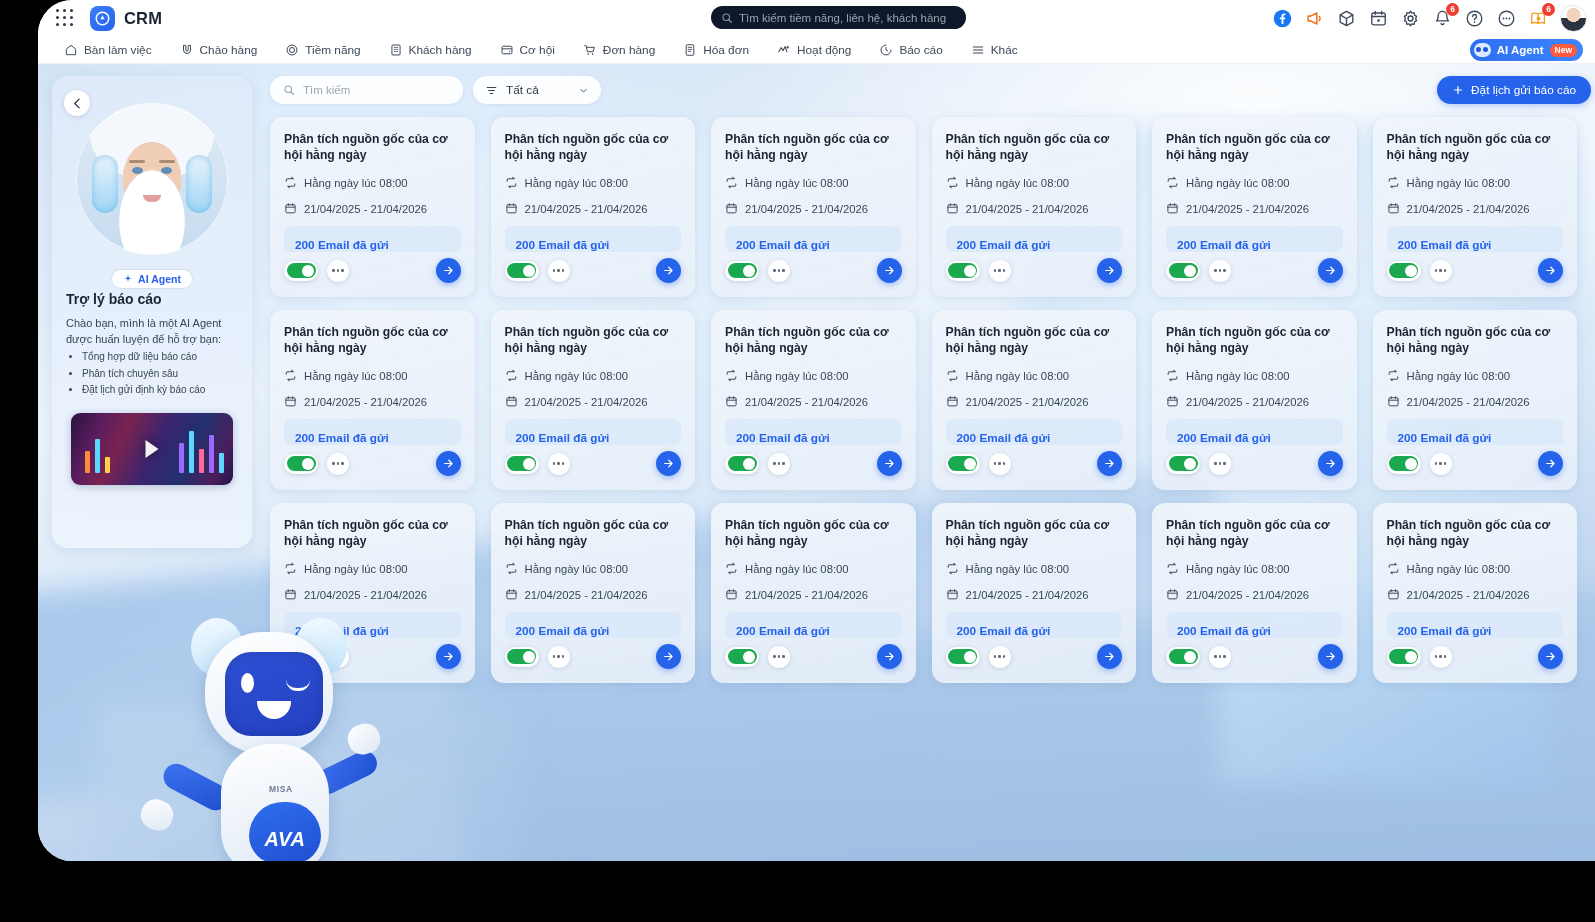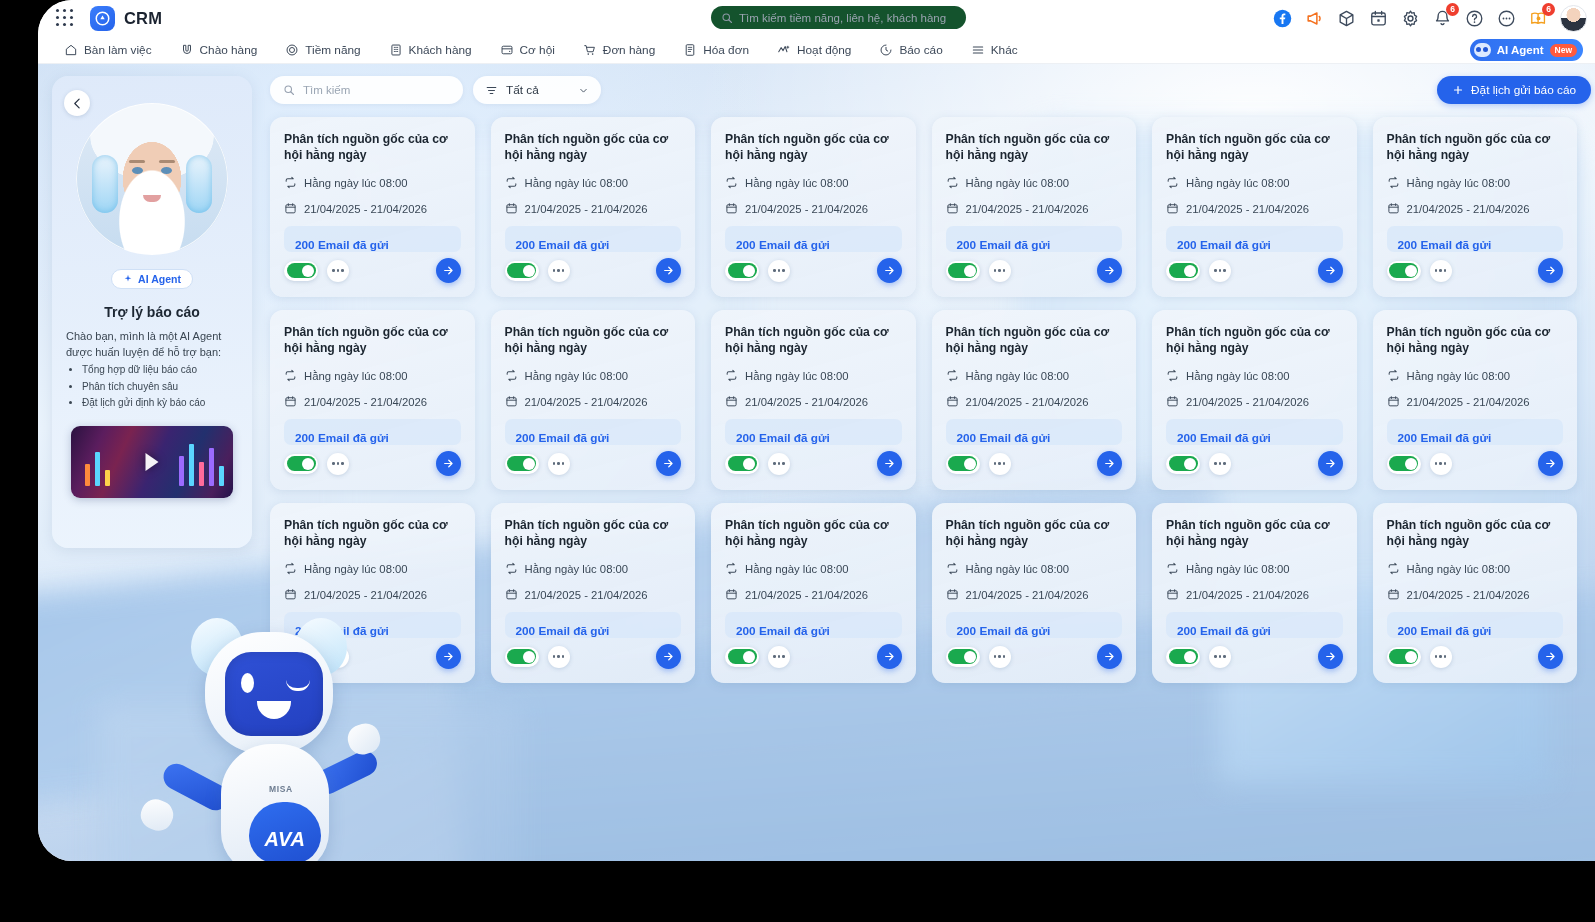--- a/index.html
+++ b/index.html
@@ -32,21 +32,21 @@
   .brand { display:flex; align-items:center; gap:9px; margin-left:14px; }
   .brand-logo {
     width:25px; height:25px; border-radius:8px;
     background: linear-gradient(145deg,#3b7dfb,#2563eb);
     display:flex; align-items:center; justify-content:center;
   }
   .brand-name { font-size:16.5px; font-weight:700; color:#1b2330; letter-spacing:.2px; }
 
   .global-search {
     position:absolute; left:673px; top:6px; width:255px; height:23px;
-    background:#14532d; border-radius:12px;
+    background:#0f172a; border-radius:12px;
     display:flex; align-items:center; gap:6px; padding:0 10px;
   }
   .global-search span { font-size:11.5px; color:#9aa3b0; white-space:nowrap; }
 
   .top-icons { position:absolute; right:8px; top:0; height:36px; display:flex; align-items:center; gap:11px; }
   .ti { width:21px; height:21px; position:relative; display:flex; align-items:center; justify-content:center; }
   .badge {
     position:absolute; top:-5px; right:-6px; min-width:13px; height:13px;
     background:#ef3e2e; color:#fff; border-radius:7px;
     font-size:8.5px; font-weight:700; line-height:13px; text-align:center; padding:0 2px;
@@ -132,21 +132,21 @@
   .brow { position:absolute; top:57px; width:16px; height:2.5px; border-radius:2px; background:#a98a73; }
   .brow.l{left:53px;} .brow.r{right:53px;}
 
   .ai-chip {
     margin:14px auto 0; width:fit-content;
     background:#fff; border:1px solid #cfe0f6; border-radius:12px;
     padding:3px 11px; display:flex; align-items:center; gap:5px;
   }
   .ai-chip span { font-size:10.5px; color:#2563eb; font-weight:600; }
 
-  .assistant-title { text-align:center; font-size:14px; font-weight:700; color:#1d2733; margin-top:15px; }
+  .assistant-title { text-align:left; font-size:14px; font-weight:700; color:#1d2733; margin-top:2px; }
   .assistant-desc { font-size:11px; color:#3a4652; line-height:16px; margin-top:8px; text-align:left; }
   .assistant-list { margin:2px 0 0 16px; }
   .assistant-list li { font-size:10px; color:#3a4652; line-height:16.5px; }
 
   .video-thumb {
     margin:14px auto 0; width:162px; height:72px; border-radius:9px; position:relative; overflow:hidden;
     background:
       linear-gradient(115deg,#2a1240 0%, #5b1d5e 18%, #7a2350 32%, #3a2470 52%, #22306e 70%, #4a1f5c 88%, #23134a 100%);
     box-shadow:0 2px 8px rgba(40,60,110,.28);
     cursor:pointer;

